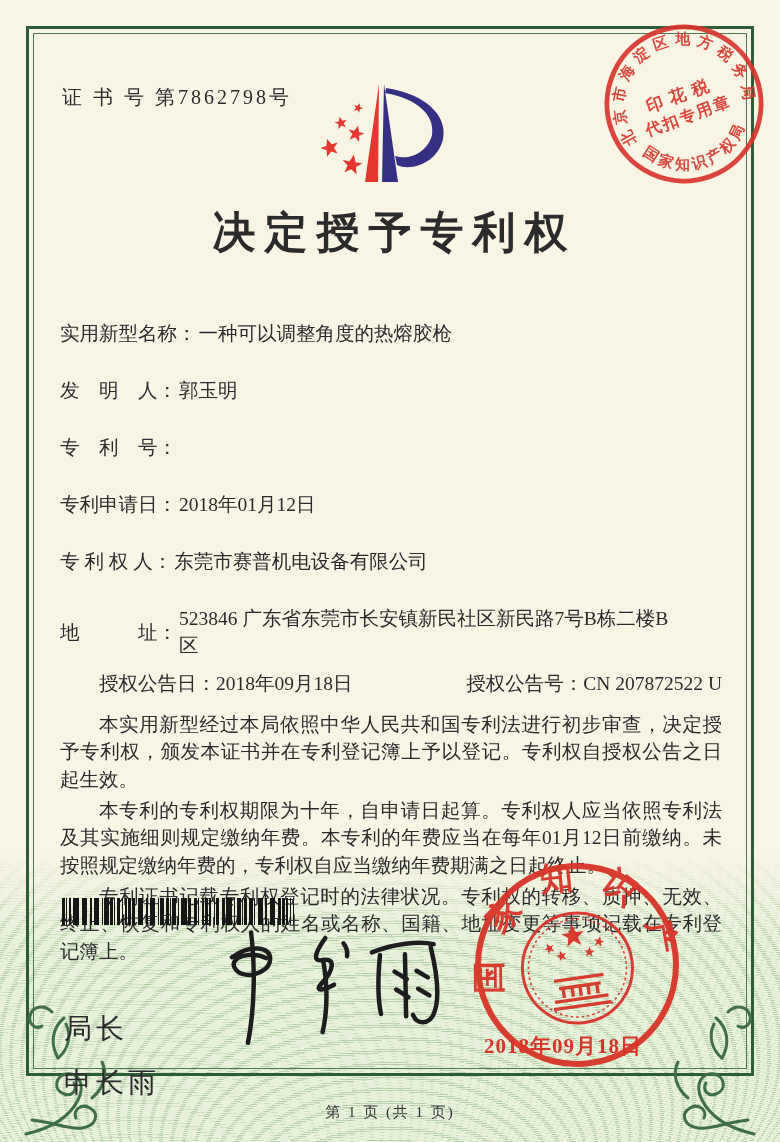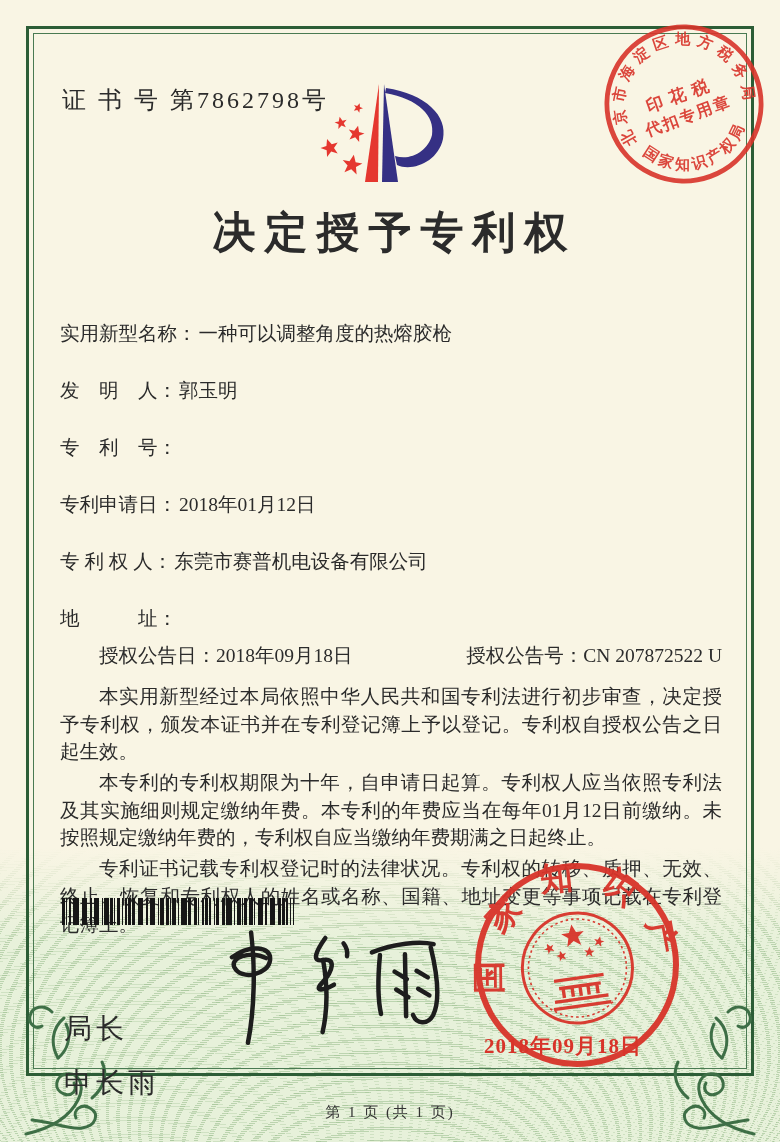--- a/index.html
+++ b/index.html
@@ -22,21 +22,21 @@
     content:""; position:absolute; left:0; right:0; top:0; height:95px;
     background:linear-gradient(180deg,#f9f5e4 0%, rgba(249,245,228,0) 100%);
   }
   
   .frame-outer { position:absolute; left:26px; top:26px; right:26px; bottom:66px; border:3px solid #2c5d36; z-index:2; }
   .frame-inner { position:absolute; left:33px; top:33px; right:33px; bottom:73px; border:1px solid #4a7a52; z-index:2; }
   .corner-orn { position:absolute; z-index:3; }
   .corner-orn.left { left:22px; top:988px; transform:scaleX(-1); }
   .corner-orn.right { right:22px; top:988px; }
 
-  .cert-no { position:absolute; left:62px; top:84px; font-size:24px; letter-spacing:3px; z-index:3; }
+  .cert-no { position:absolute; left:62px; top:84px; font-size:20px; letter-spacing:3px; z-index:3; }
 
   .tax-stamp { position:absolute; left:596px; top:16px; width:176px; height:176px; transform:rotate(-20deg); opacity:.9; z-index:4; }
 
   .logo { position:absolute; left:312px; top:72px; width:156px; height:124px; z-index:3; }
 
   .doc-title {
     position:absolute; left:0; right:0; top:204px; text-align:center;
     font-size:43px; font-weight:700; letter-spacing:9px; text-indent:9px; z-index:3;
   }
 
@@ -152,20 +152,21 @@
     <div class="field-row">
       <span class="field-label">专利申请日：</span>
       <span class="field-value">2018年01月12日</span>
     </div>
     <div class="field-row">
       <span class="field-label">专 利 权 人：</span>
       <span class="field-value">东莞市赛普机电设备有限公司</span>
     </div>
     <div class="field-row address">
       <span class="field-label">地　　　址：</span>
+      <span class="field-value">523846 广东省东莞市长安镇新民社区新民路7号B栋二楼B区</span>
     </div>
     <div class="grant-row">
       <span class="grant-item"><span>授权公告日：</span><span>2018年09月18日</span></span>
       <span class="grant-item"><span>授权公告号：</span><span>CN 207872522 U</span></span>
     </div>
     <div class="paras">
       <p>本实用新型经过本局依照中华人民共和国专利法进行初步审查，决定授予专利权，颁发本证书并在专利登记簿上予以登记。专利权自授权公告之日起生效。</p>
       <p>本专利的专利权期限为十年，自申请日起算。专利权人应当依照专利法及其实施细则规定缴纳年费。本专利的年费应当在每年01月12日前缴纳。未按照规定缴纳年费的，专利权自应当缴纳年费期满之日起终止。</p>
       <p>专利证书记载专利权登记时的法律状况。专利权的转移、质押、无效、终止、恢复和专利权人的姓名或名称、国籍、地址变更等事项记载在专利登记簿上。</p>
     </div>

